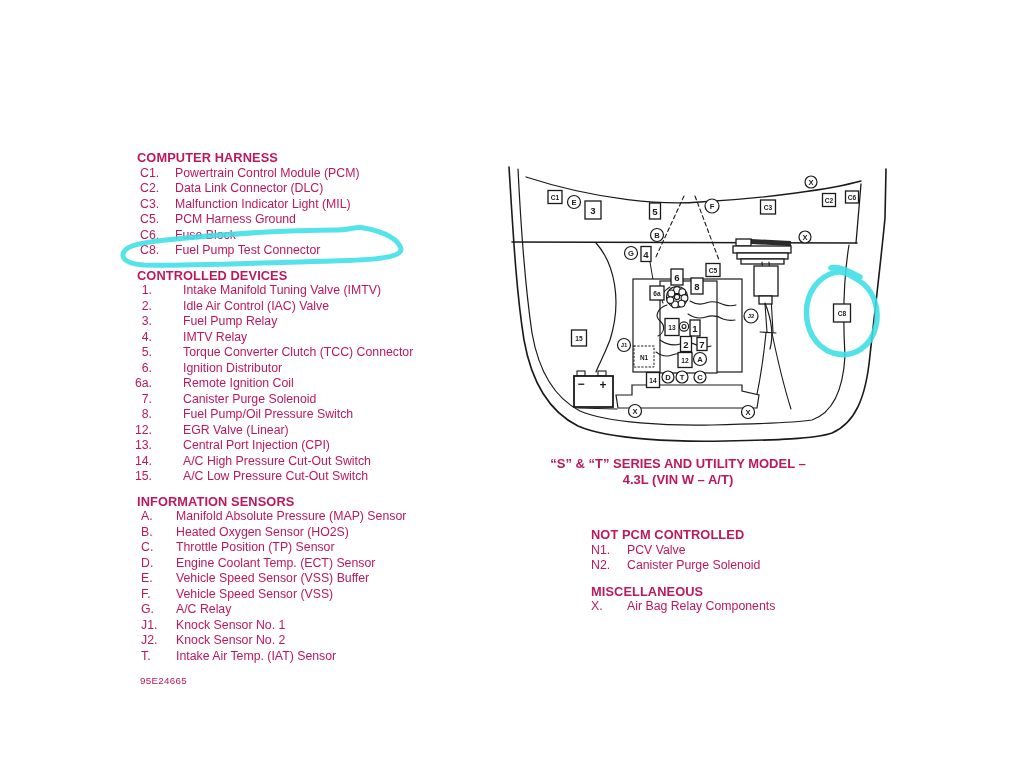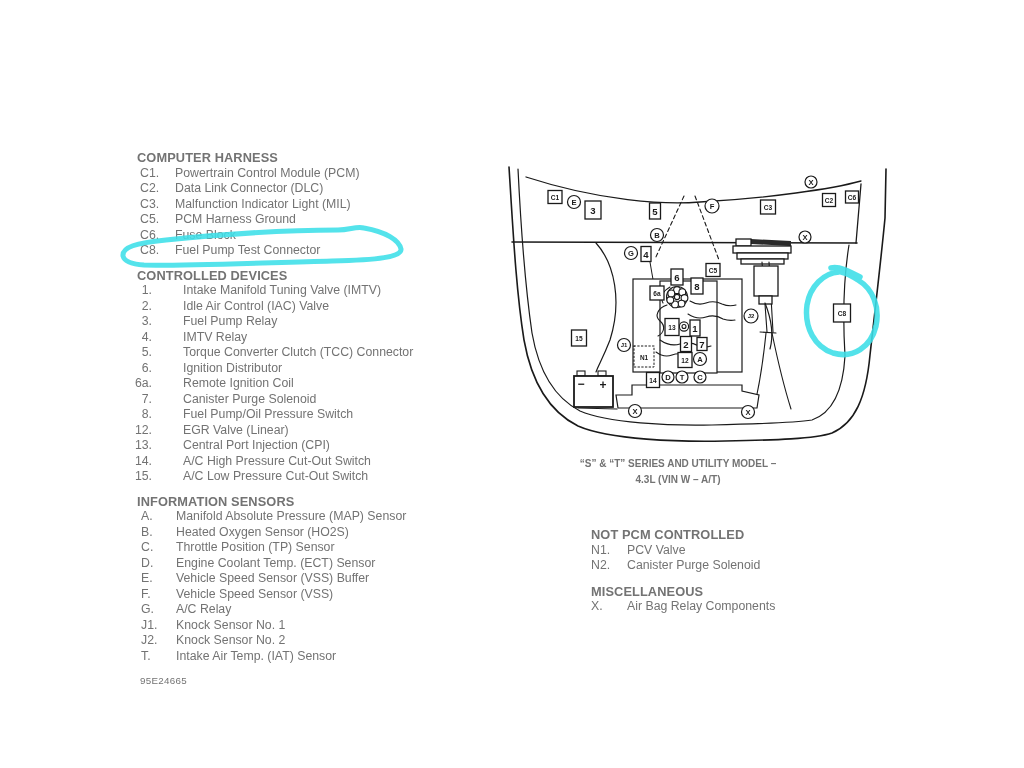--- a/index.html
+++ b/index.html
@@ -1,35 +1,35 @@
 <!DOCTYPE html>
 <html><head>
 <meta charset="utf-8">
 <style>
   html,body{margin:0;padding:0;background:#fff;}
   .page{position:relative;width:1024px;height:768px;background:#ffffff;overflow:hidden;
-        font-family:"Liberation Sans","DejaVu Sans",sans-serif;color:#737373;}
+        font-family:"Liberation Sans","DejaVu Sans",sans-serif;color:#be185d;}
   
   #legend-left{position:absolute;left:137px;top:150px;font-size:12.3px;line-height:15.5px;}
   .sec{margin-bottom:9px;}
   .hdr{font-weight:bold;font-size:12.8px;letter-spacing:.1px;white-space:nowrap;}
   .row{display:flex;white-space:nowrap;}
   .num{flex:0 0 auto;}
   .txt{flex:0 0 auto;text-align:center;}
   #legend-left .sec0 .num{margin-left:3px;width:35px;}
   #legend-left .sec1 .num{margin-left:-31px;width:46px;text-align:right;margin-right:31px;}
   #legend-left .sec2 .num{margin-left:4px;width:35px;}
   #doc-number{position:absolute;left:140px;top:675px;font-size:9.8px;letter-spacing:.3px;}
   
   #legend-right{position:absolute;left:551px;top:527px;font-size:12.3px;line-height:15.5px;}
   #legend-right .sec{margin-bottom:10px;margin-left:40px;}
   #legend-right .num{width:36px;}
   
   #caption{position:absolute;left:495px;top:456px;width:366px;text-align:center;
-           font-weight:bold;font-size:10px;line-height:15.5px;white-space:nowrap;}
+           font-weight:bold;font-size:13px;line-height:15.5px;white-space:nowrap;}
   
   #diagram{position:absolute;left:495px;top:160px;}
   #annotations{position:absolute;left:0;top:0;pointer-events:none;}
   svg text{font-family:"Liberation Sans","DejaVu Sans",sans-serif;}
 </style>
 </head>
 <body>
 <div class="page">
 
   <div id="legend-left">

